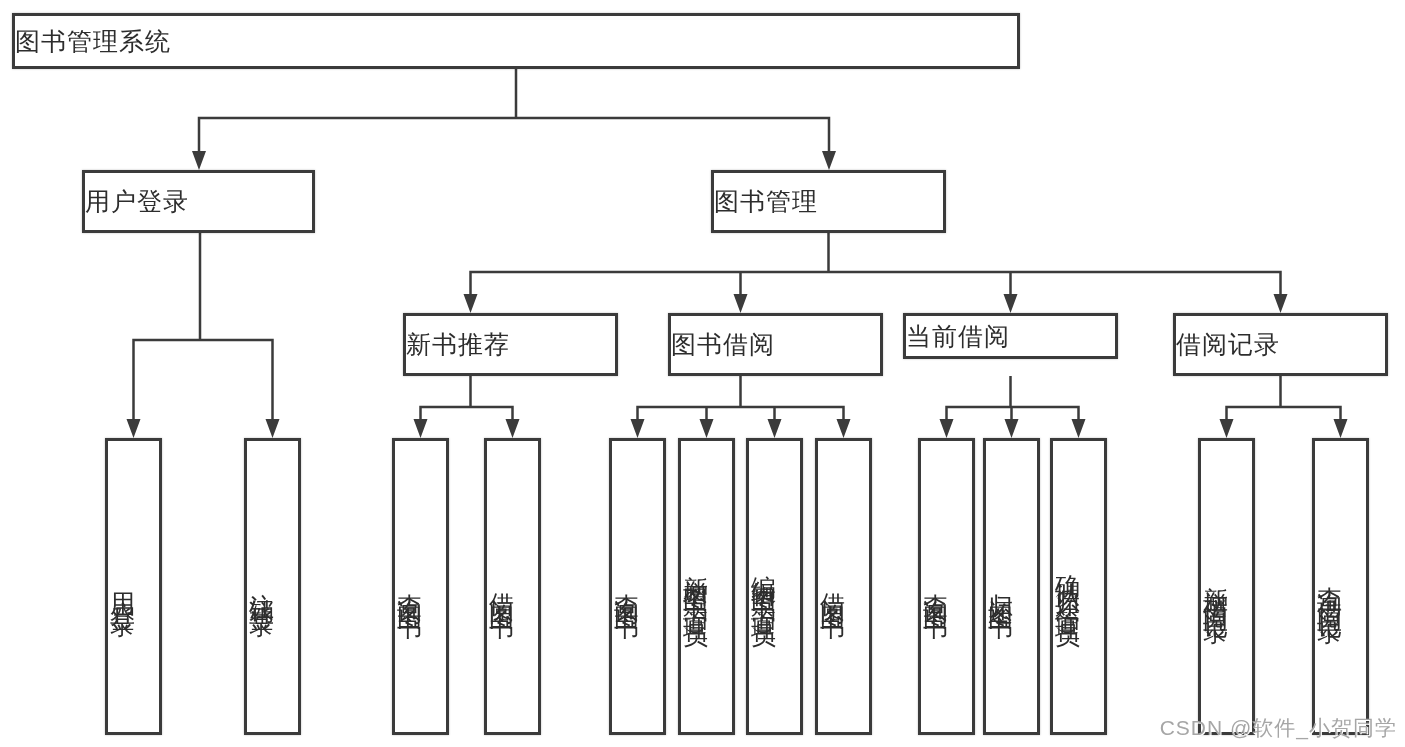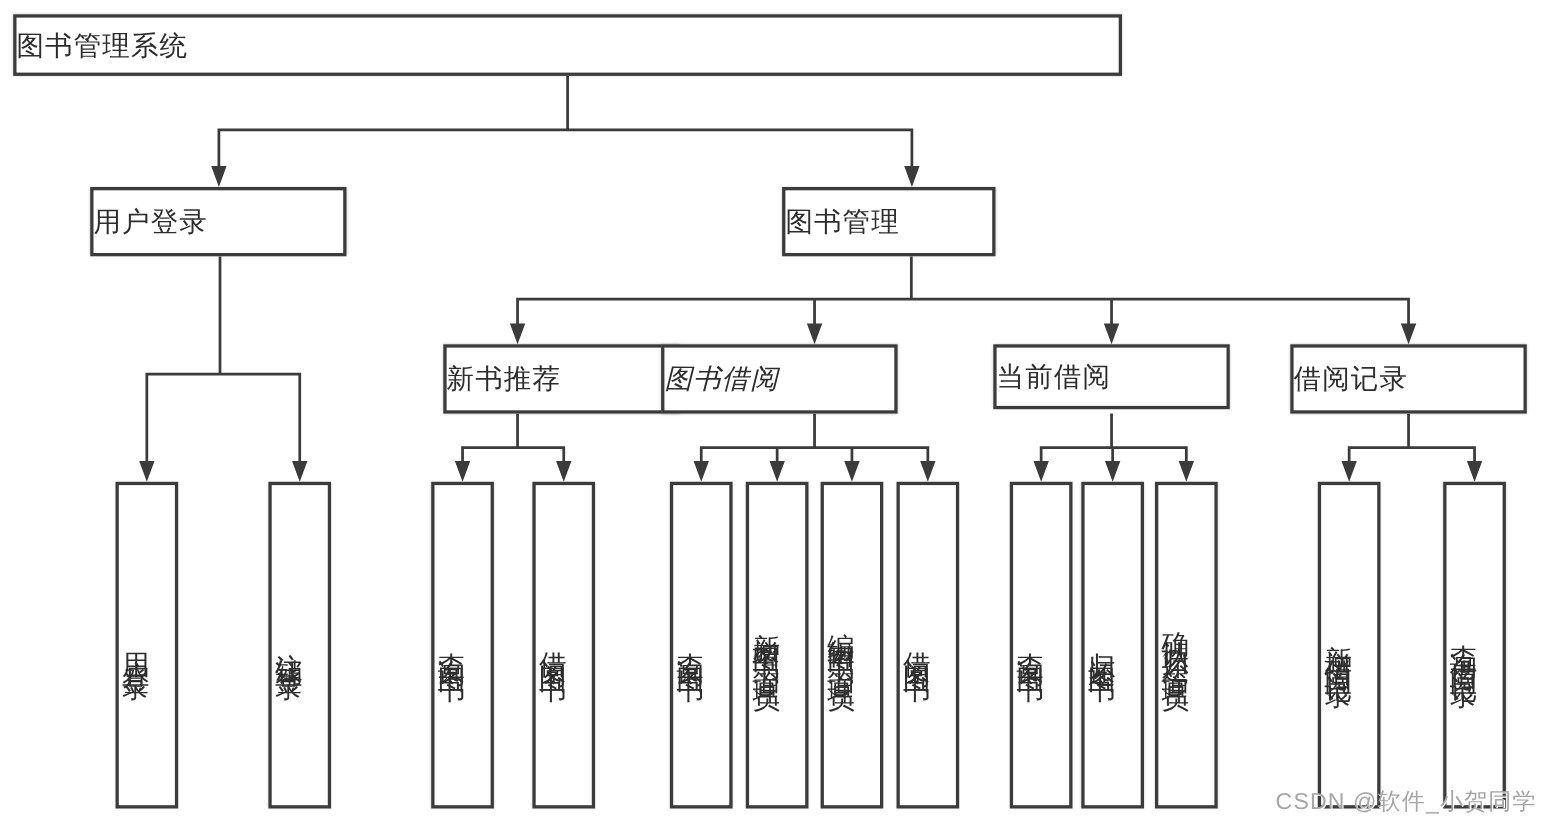--- a/index.html
+++ b/index.html
@@ -115,31 +115,31 @@
       M1333.5 419 H1347.5 L1340.5 438 Z"></path>
   </svg>
 
   <div class="box" style="left:12px; top:13px; width:1008px; height:56px;">
     <span class="hlabel">图书管理系统</span>
   </div>
 
   <div class="box" style="left:82px; top:170px; width:233px; height:63px;">
     <span class="hlabel">用户登录</span>
   </div>
-  <div class="box" style="left:711px; top:170px; width:194px; height:63px;">
+  <div class="box" style="left:711px; top:170px; width:235px; height:63px;">
     <span class="hlabel">图书管理</span>
   </div>
 
   <div class="box" style="left:363px; top:313px; width:215px; height:63px;margin-left:40px;">
     <span class="hlabel">新书推荐</span>
   </div>
-  <div class="box" style="left:601px; top:313px; width:215px; height:63px;font-style:italic;">
+  <div class="box" style="left:668px; top:313px; width:215px; height:63px;">
     <span class="hlabel">图书借阅</span>
   </div>
-  <div class="box" style="left:903px; top:313px; width:215px; height:59px;">
+  <div class="box" style="left:903px; top:313px; width:215px; height:46px;">
     <span class="hlabel">当前借阅</span>
   </div>
   <div class="box" style="left:1173px; top:313px; width:215px; height:63px;">
     <span class="hlabel">借阅记录</span>
   </div>
 
   <div class="box" style="left:105px; top:438px; width:57px; height:297px;">
     <span class="vlabel">用户登录</span>
   </div>
   <div class="box" style="left:244px; top:438px; width:57px; height:297px;">

